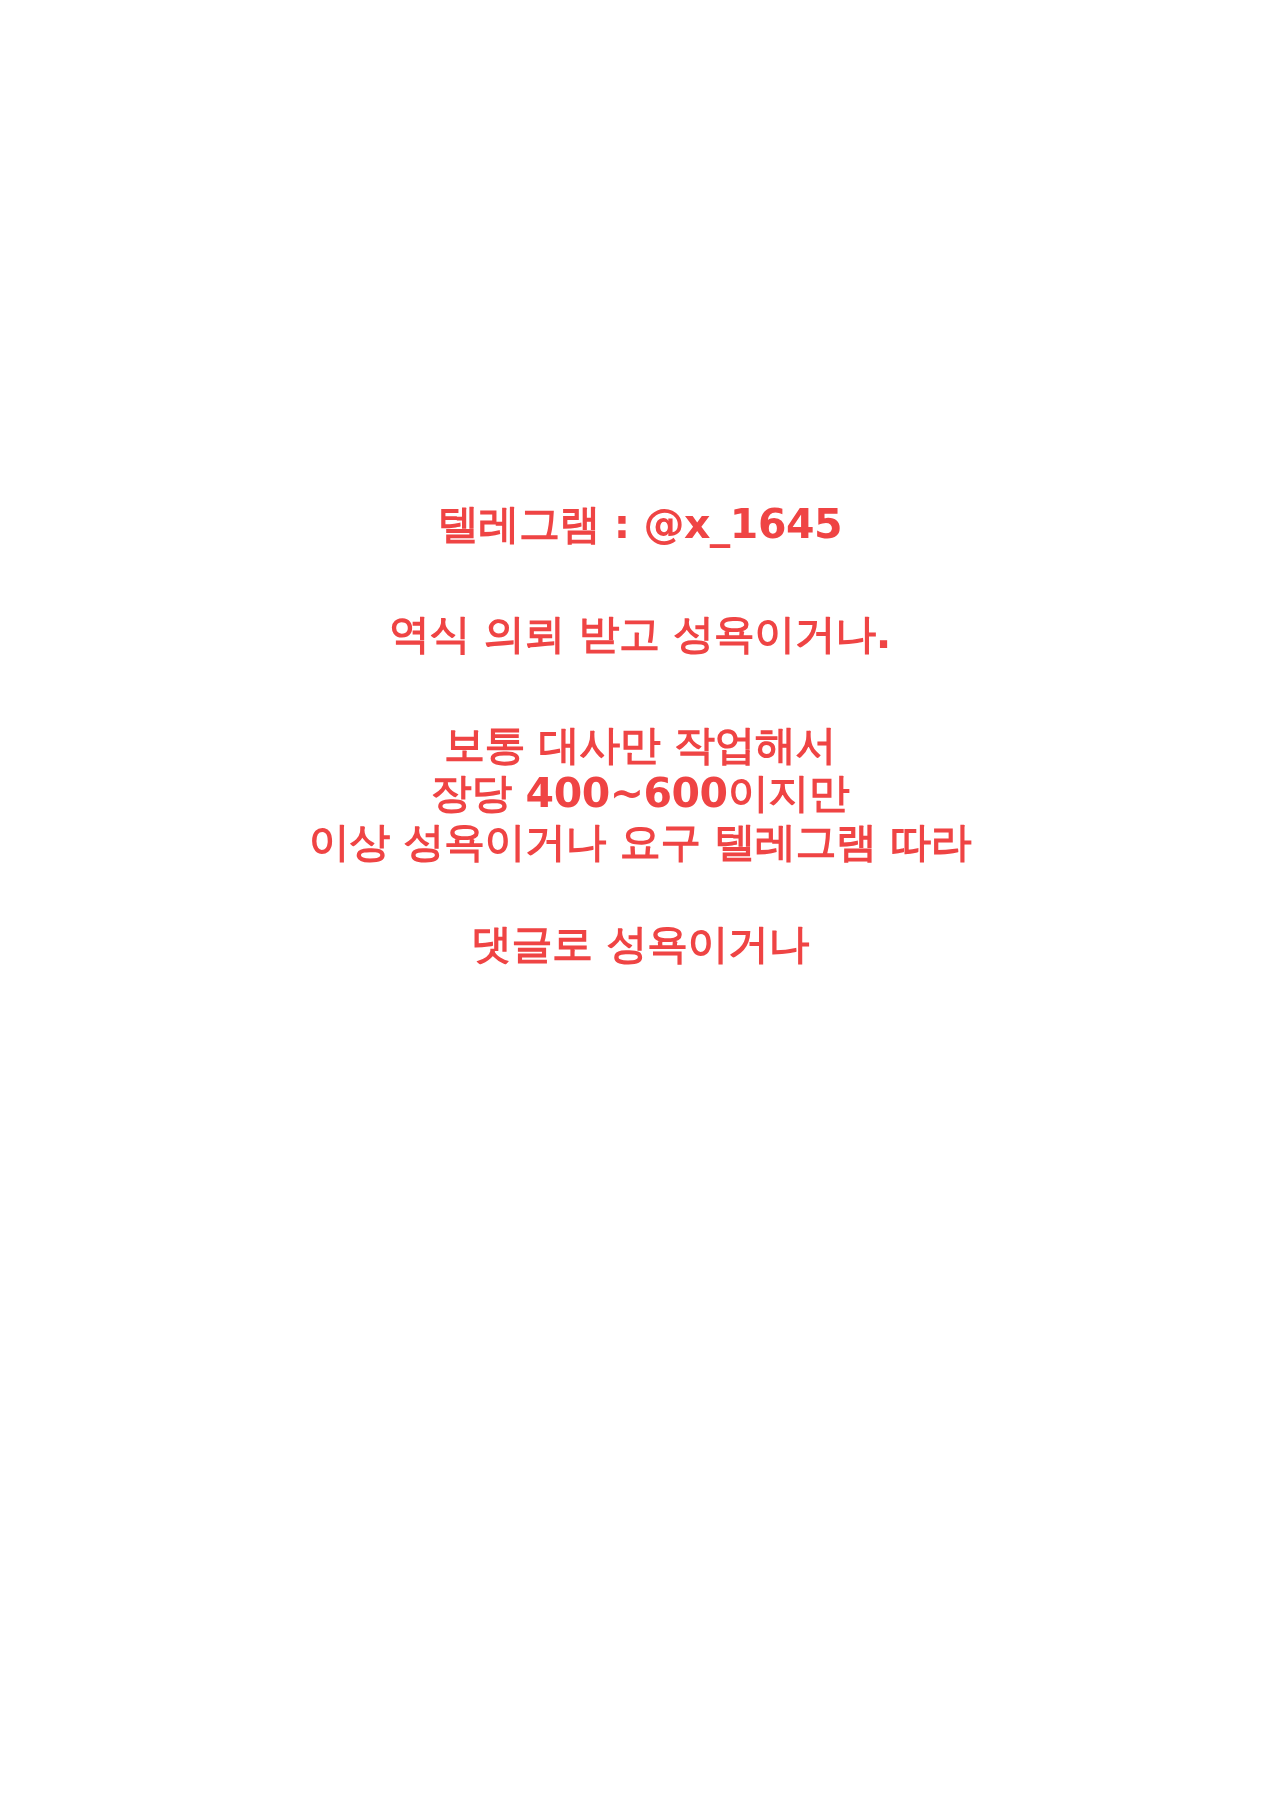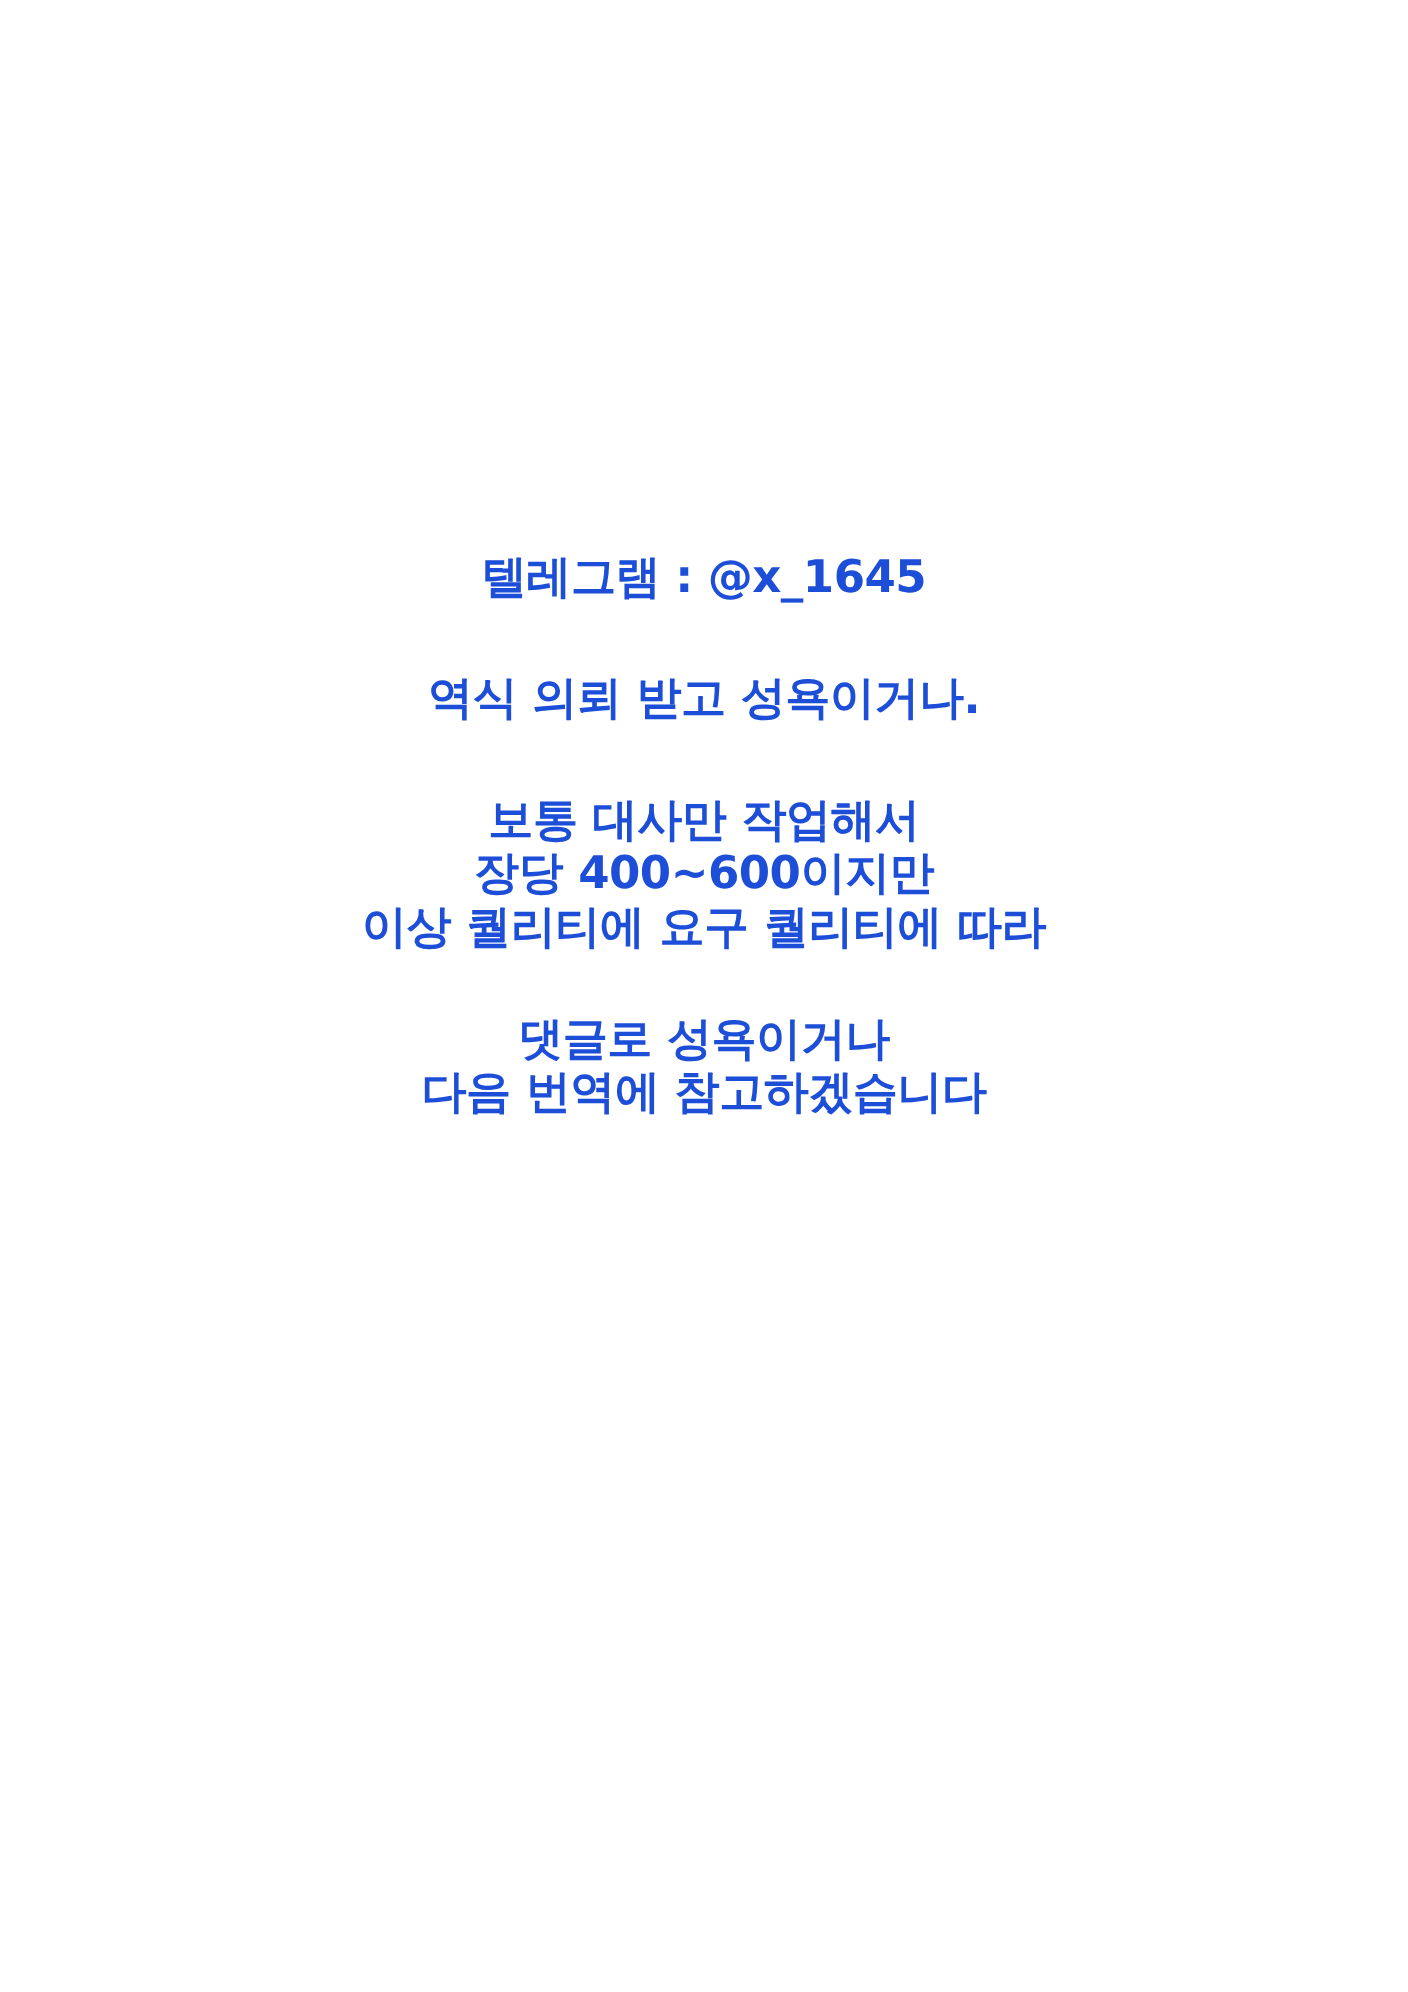--- a/index.html
+++ b/index.html
@@ -27,21 +27,21 @@
 
   .notice-block {
     position: absolute;
     left: 0;
     right: 0;
     top: 500px;
     text-align: center;
   }
 
   .line {
-    color: #1d4ed8;
+    color: #ef4444;
     font-weight: 700;
     letter-spacing: -0.5px;
     line-height: 1.18;
     white-space: pre;
   }
 
   .line.size-lg {
     font-size: 41px;
   }
 
@@ -68,25 +68,24 @@
 
     <div class="gap-lg"></div>
 
     <div class="line size-md para">역식 의뢰 받고 성욕이거나.</div>
 
     <div class="gap-lg"></div>
 
     <div>
       <div class="line size-md para">보통 대사만 작업해서</div>
       <div class="line size-md para">장당 400~600이지만</div>
-      <div class="line size-md para">이상 퀄리티에 요구 퀄리티에 따라</div>
+      <div class="line size-md para">이상 성욕이거나 요구 텔레그램 따라</div>
     </div>
 
     <div class="gap-md"></div>
 
     <div>
       <div class="line size-md para">댓글로 성욕이거나</div>
-      <div class="line size-md para">다음 번역에 참고하겠습니다</div>
     </div>
 
   </div>
 
 </div>
 
 </body></html>

